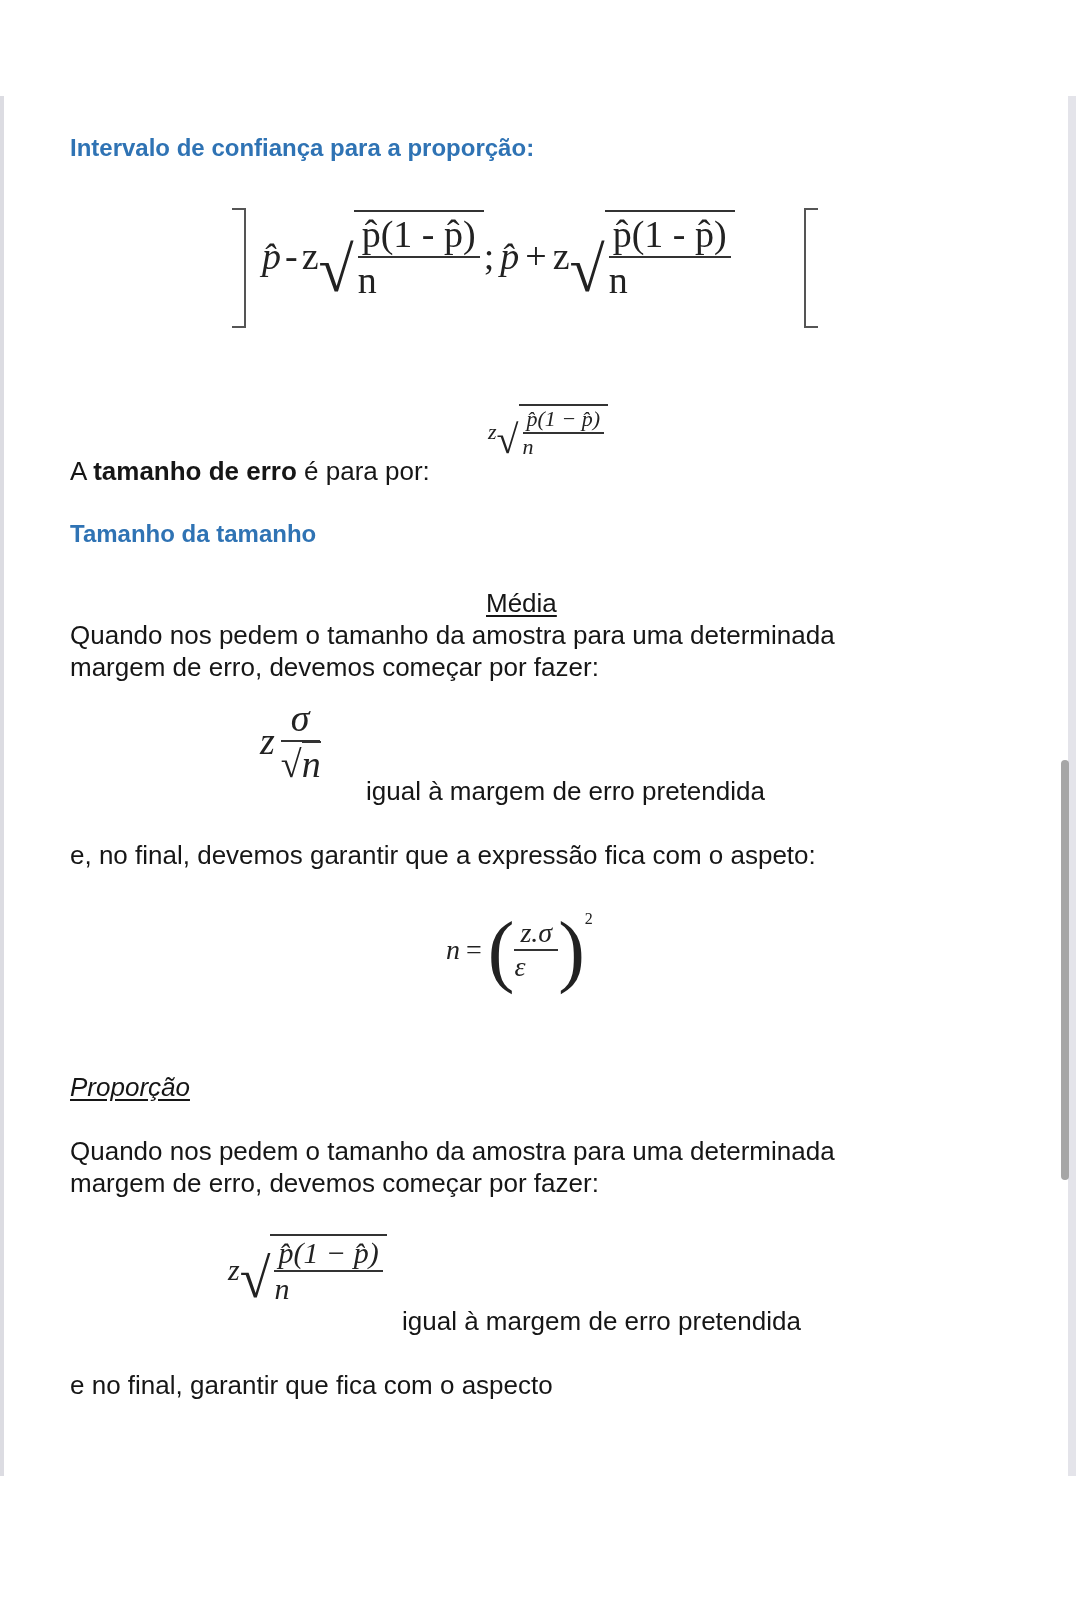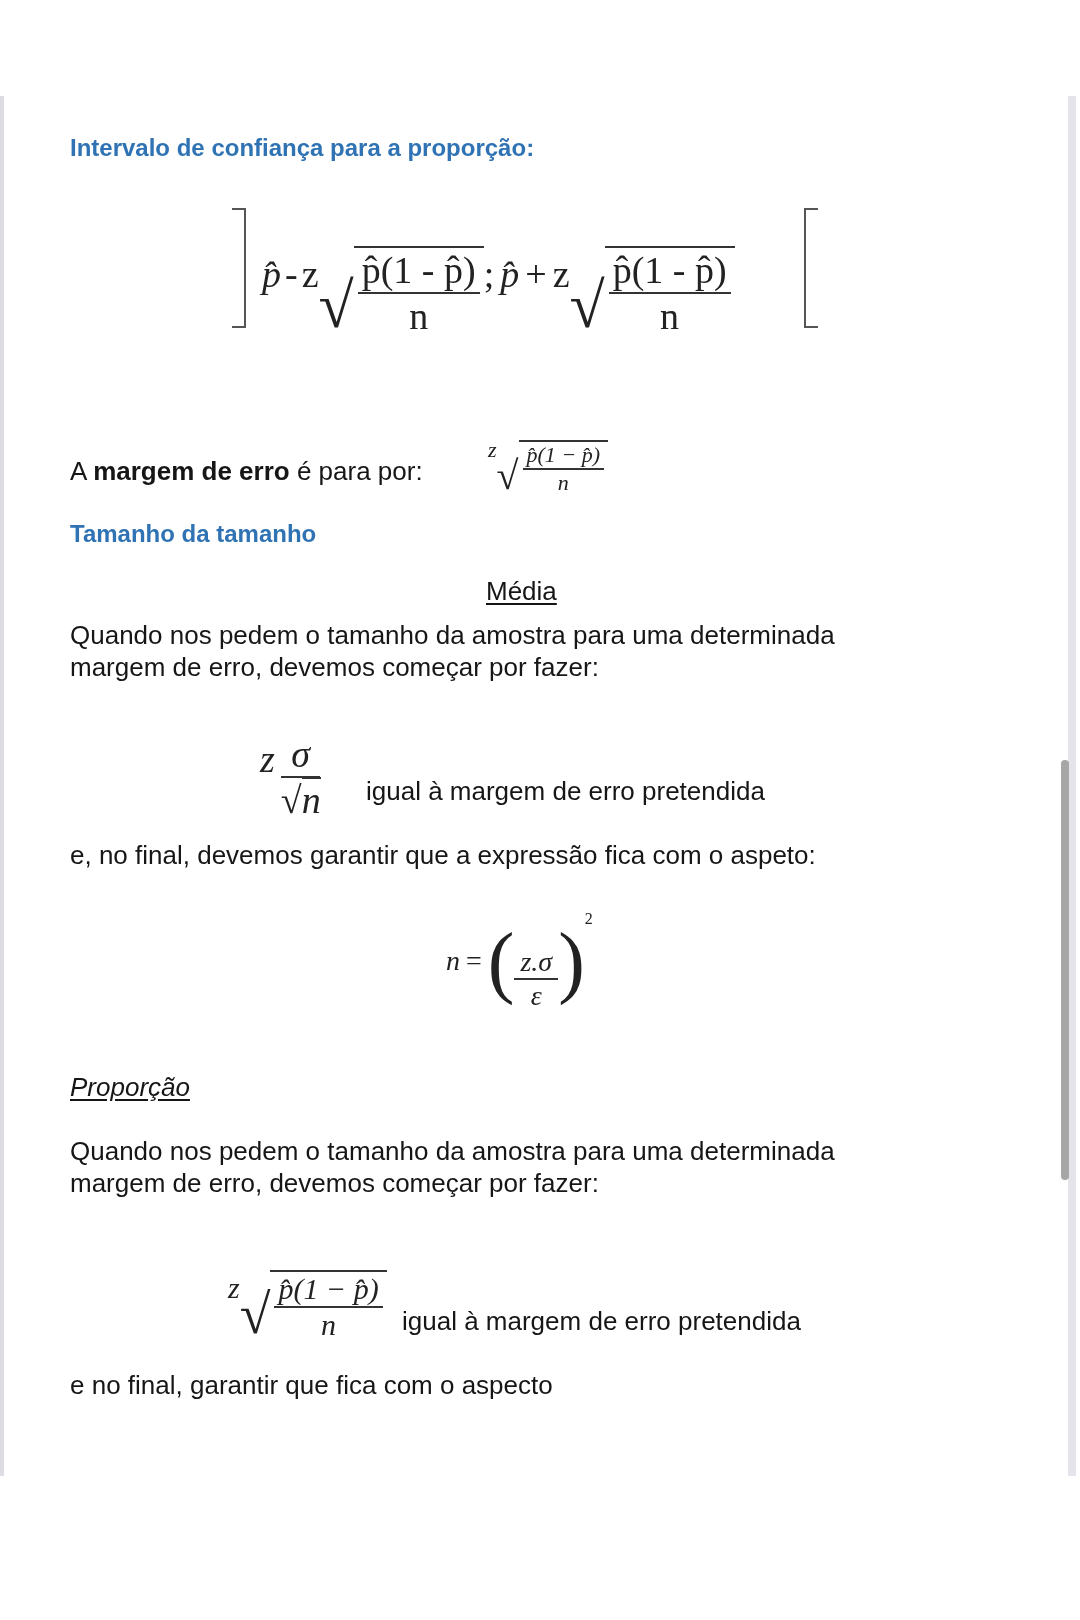--- a/index.html
+++ b/index.html
@@ -6,21 +6,21 @@
   body { width:1080px; height:1620px; position:relative; overflow:hidden;
          font-family:"Liberation Sans", sans-serif; color:#111; }
   .page { position:absolute; left:0; top:96px; width:1076px; height:1380px; background:#fff;
           border-left:4px solid #dcdce2; border-right:4px solid #dcdce2; box-sizing:border-box; }
   .abs { position:absolute; white-space:nowrap; }
   .h-blue { color:#2f73b4; font-weight:bold; font-size:24px; }
   .txt { font-size:26px; color:#161616; }
   .u { text-decoration:underline; text-underline-offset:3px; }
   .math { font-family:"Liberation Serif", serif; color:#222; }
   .mi { font-style:italic; }
-  .frac { display:inline-flex; flex-direction:column; align-items:center; vertical-align:middle;margin-top:36px; }
+  .frac { display:inline-flex; flex-direction:column; align-items:flex-start; vertical-align:middle; }
   .frac .num { border-bottom:2px solid #333; padding:0 4px; }
   .sqrt { display:inline-flex; align-items:flex-end; vertical-align:middle; }
   .sqrt .rad { border-top:2px solid #333; padding:0 4px 0 4px; }
   .sqrt .sign { font-size:1em; line-height:1; }
   .bracket { position:absolute; width:12px; border:2px solid #555; }
   .scroll-track { position:absolute; left:1068px; top:96px; width:8px; height:1380px; background:#e4e4ea; }
   .scroll-thumb { position:absolute; left:1061px; top:760px; width:8px; height:420px; background:#a6a6a6; border-radius:4px; }
 </style>
 </head>
 <body>
@@ -49,36 +49,36 @@
     <span class="sign" style="font-size:64px;">√</span>
     <span class="frac rad">
       <span class="num">p̂(1 - p̂)</span>
       <span>n</span>
     </span>
   </span>
 </div>
 <div class="bracket" style="left:804px; top:208px; height:116px; border-right:none;"></div>
 
 <div class="abs txt" style="left:70px; top:456px;">
-  <span>A </span><b>margem de erro</b><span> é para por:</span>
+  <span>A </span><b>tamanho de erro</b><span> é para por:</span>
 </div>
 <div class="abs math" style="left:488px; top:404px; font-size:22px; display:flex; align-items:center;">
   <span class="mi">z</span>
   <span class="sqrt">
       <span class="sign" style="font-size:40px;">√</span>
     <span class="frac rad">
       <span class="num mi">p̂(1 − p̂)</span>
       <span class="mi">n</span>
     </span>
   </span>
 </div>
 
 <div class="abs h-blue" style="left:70px; top:520px;">Tamanho da tamanho</div>
 
-<div class="abs txt u" style="left:486px; top:576px;text-align:center;">Média</div>
+<div class="abs txt u" style="left:486px; top:588px;text-align:center;">Média</div>
 <div class="abs txt" style="left:70px; top:620px;">Quando nos pedem o tamanho da amostra para uma determinada</div>
 <div class="abs txt" style="left:70px; top:652px;">margem de erro, devemos começar por fazer:</div>
 <div class="abs math" style="left:260px; top:696px; font-size:38px; display:flex; align-items:center;">
   <span class="mi" style="margin-right:6px;">z</span>
   <span class="frac">
     <span class="num mi" style="padding:0 10px;">σ</span>
     <span><span>√</span><span class="mi" style="border-top:2px solid #333;">n</span></span>
   </span>
 </div>
 <div class="abs txt" style="left:366px; top:776px;">igual à margem de erro pretendida</div>

